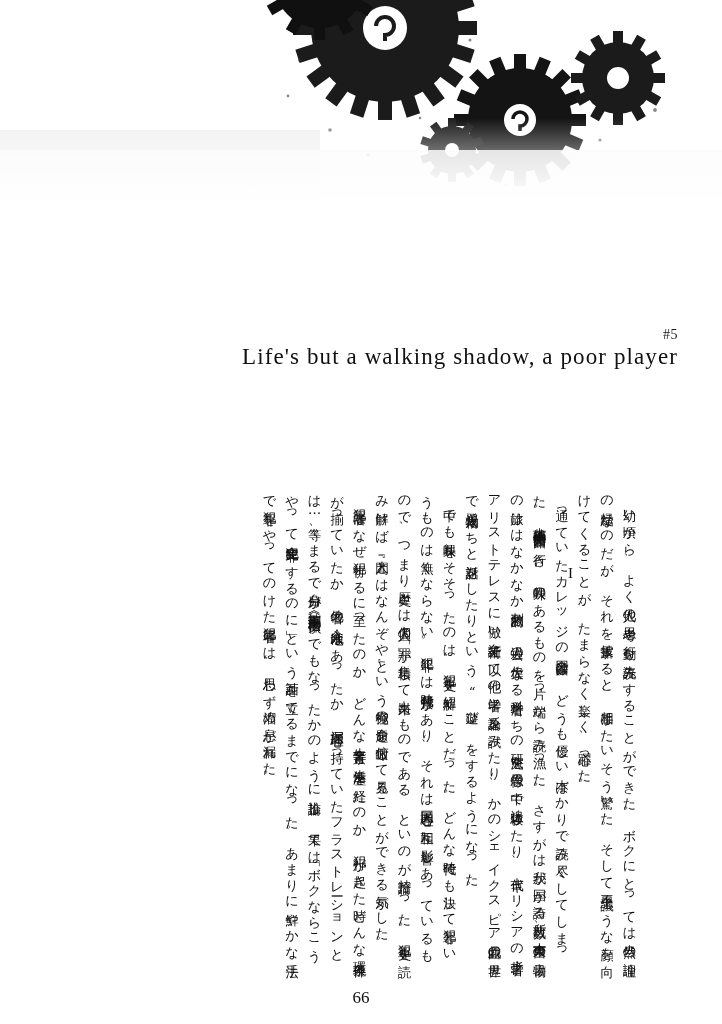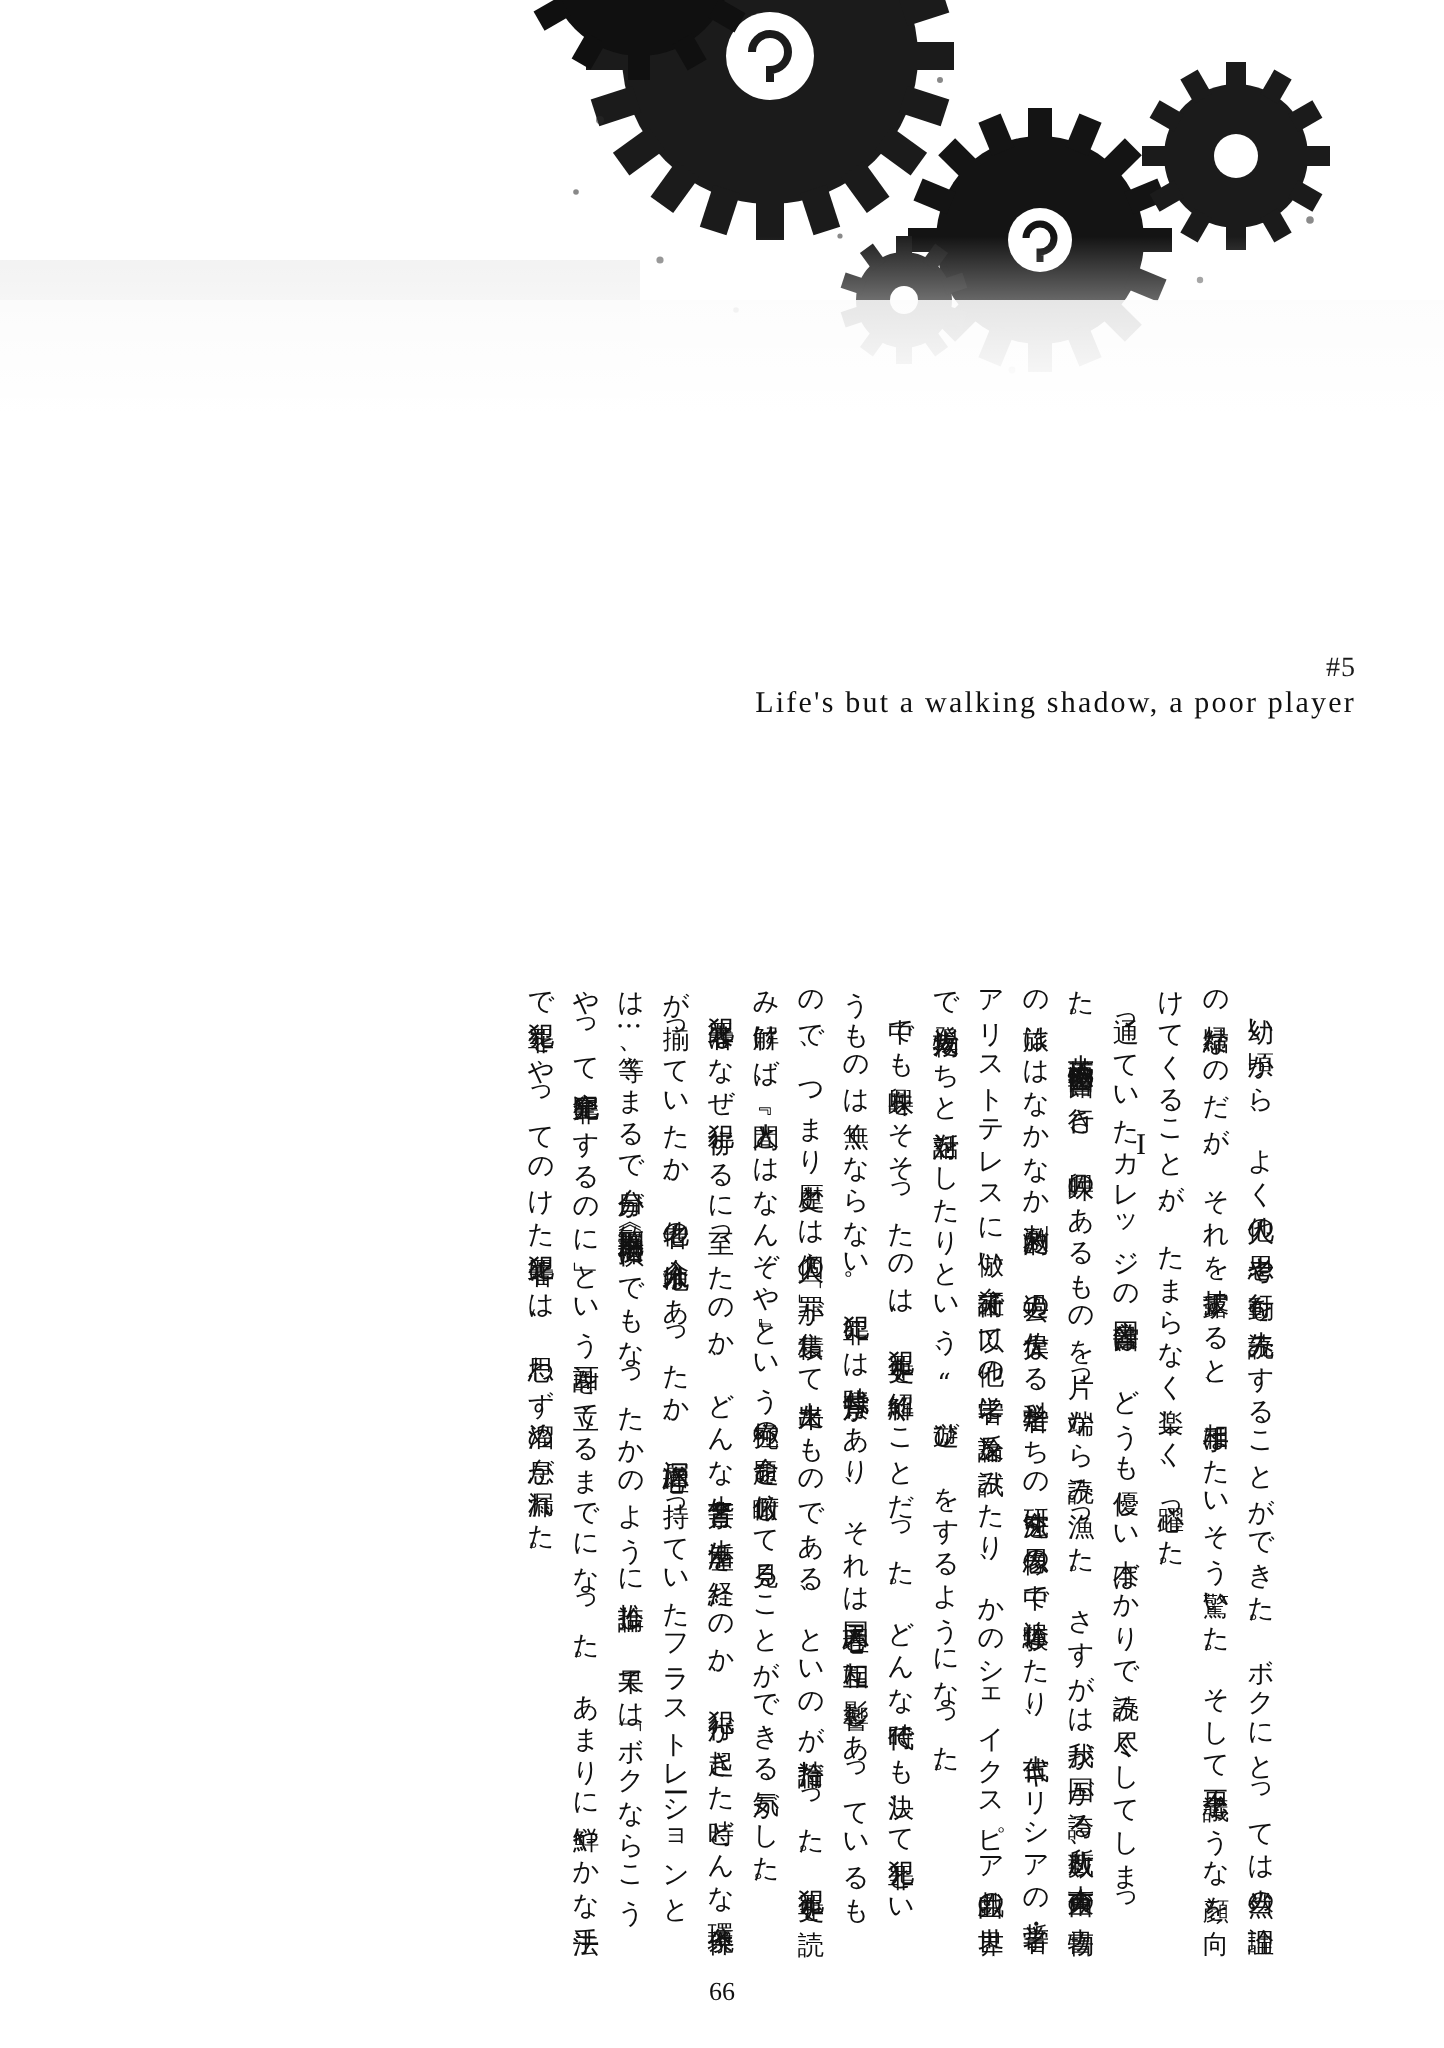--- a/index.html
+++ b/index.html
@@ -48,21 +48,21 @@
     top: 327px;
     font-size: 14px;
     letter-spacing: 0.5px;
     color: #1a1a1a;
     font-family: "Liberation Serif", serif;
   }
   .chapter-title {
     position: absolute;
     right: 44px;
     top: 344px;
-    font-size: 15px;
+    font-size: 23px;
     letter-spacing: 1.1px;
     color: #111111;
     white-space: nowrap;
     font-family: "Liberation Serif", serif;
   }
 
   
   .section-mark {
     position: absolute;
     right: 148px;
@@ -94,21 +94,21 @@
     text-indent: 1em;
   }
 
   
   .page-number {
     position: absolute;
     left: 0;
     right: 0;
     top: 988px;
     text-align: center;
-    font-size: 13px;
+    font-size: 17px;
     color: #111;
     font-family: "Liberation Serif", serif;
   }
 </style>
 </head>
 <body>
 
 <div class="page">
 
   <div class="header-art">

